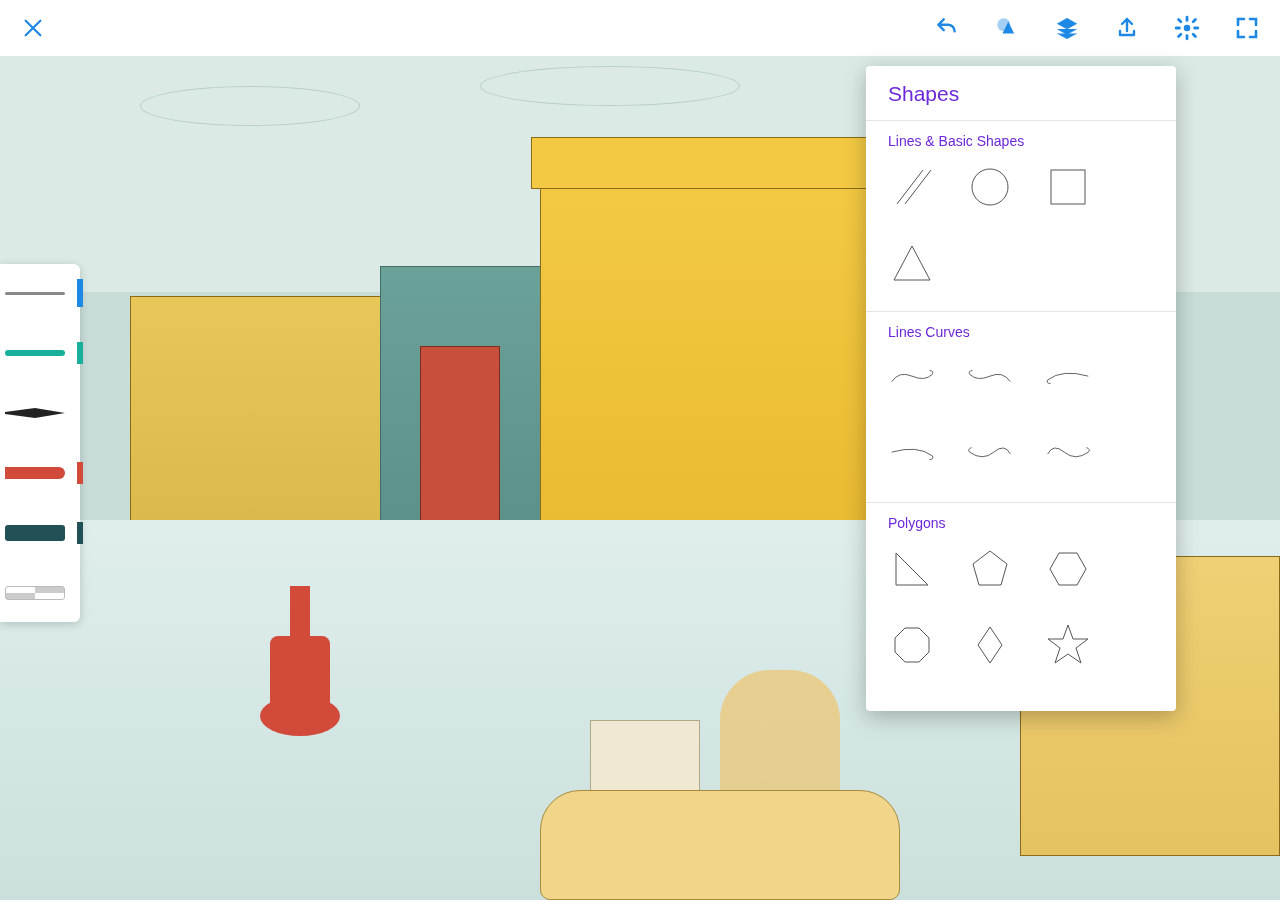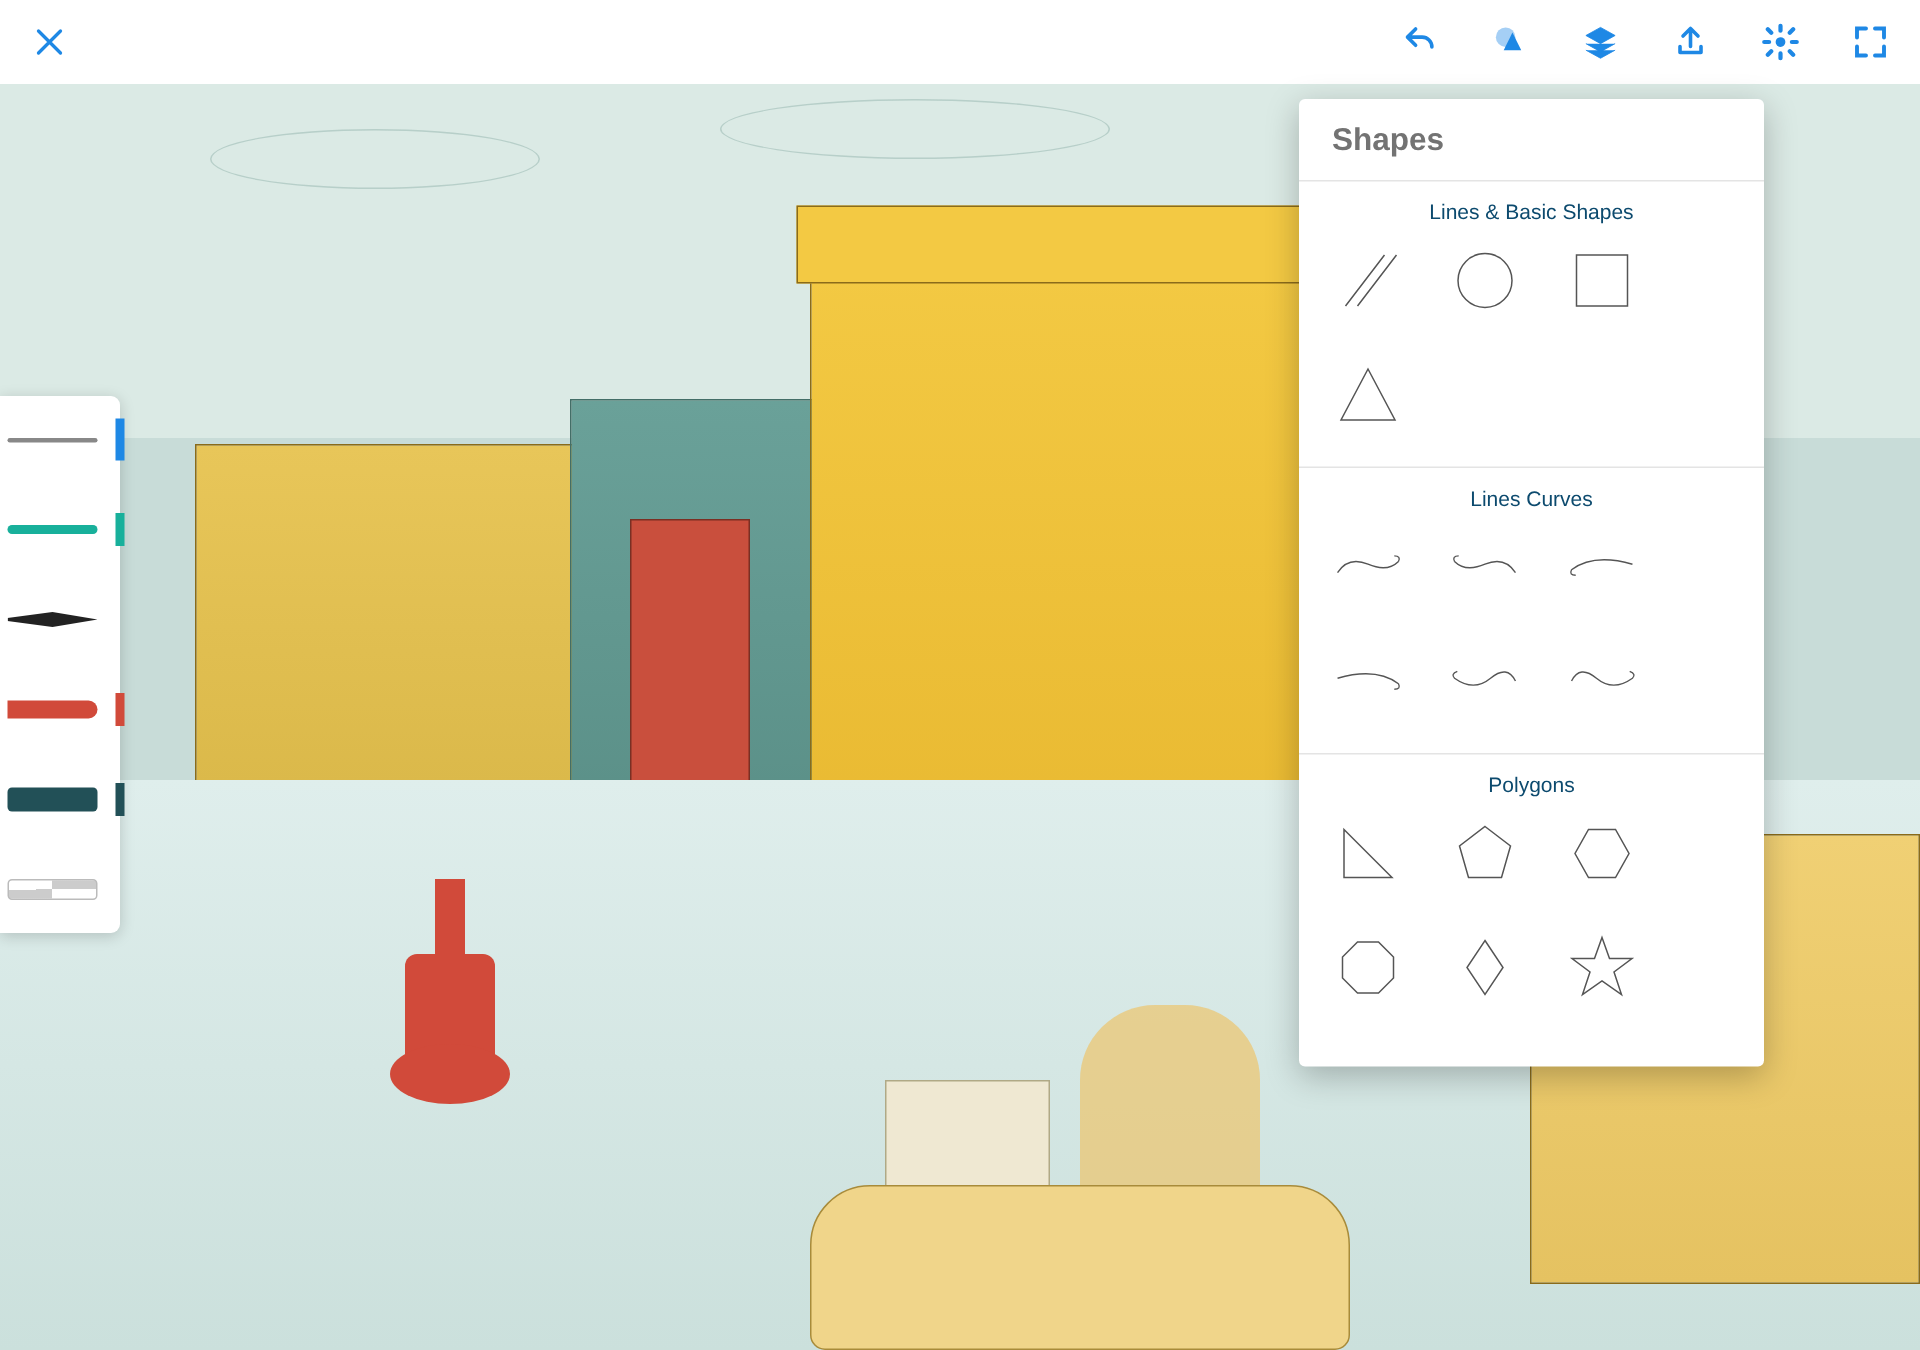--- a/index.html
+++ b/index.html
@@ -87,26 +87,26 @@
   background:#fff; border-radius:4px;
   box-shadow:0 6px 22px rgba(0,0,0,.25);
   z-index:40;
   padding-bottom:18px;
 }
 .popover::before {
   content:""; position:absolute; top:-9px; right:94px;
   border:9px solid transparent; border-bottom-color:#fff;
 }
 .popover h2 {
-  font-size:21px; font-weight:700; color:#737373;
+  font-size:21px; font-weight:400; color:#6d28d9;
   padding:16px 22px 14px;
 }
 .divider { height:1px; background:#e4e4e4; margin:0; }
 .section { padding:12px 22px 6px; }
-.section-title { font-size:14px; color:#0c4a6e; margin-bottom:14px; font-weight:400;text-align:center; }
+.section-title { font-size:14px; color:#6d28d9; margin-bottom:14px; font-weight:400; }
 .shape-grid { display:flex; flex-wrap:wrap; gap:28px 30px; margin-bottom:18px; }
 .shape {
   width:48px; height:48px; display:flex; align-items:center; justify-content:center;
   cursor:pointer; color:#555;
 }
 .shape svg { stroke:#555; stroke-width:1; fill:none; }
 </style>
 </head>
 <body>
 

